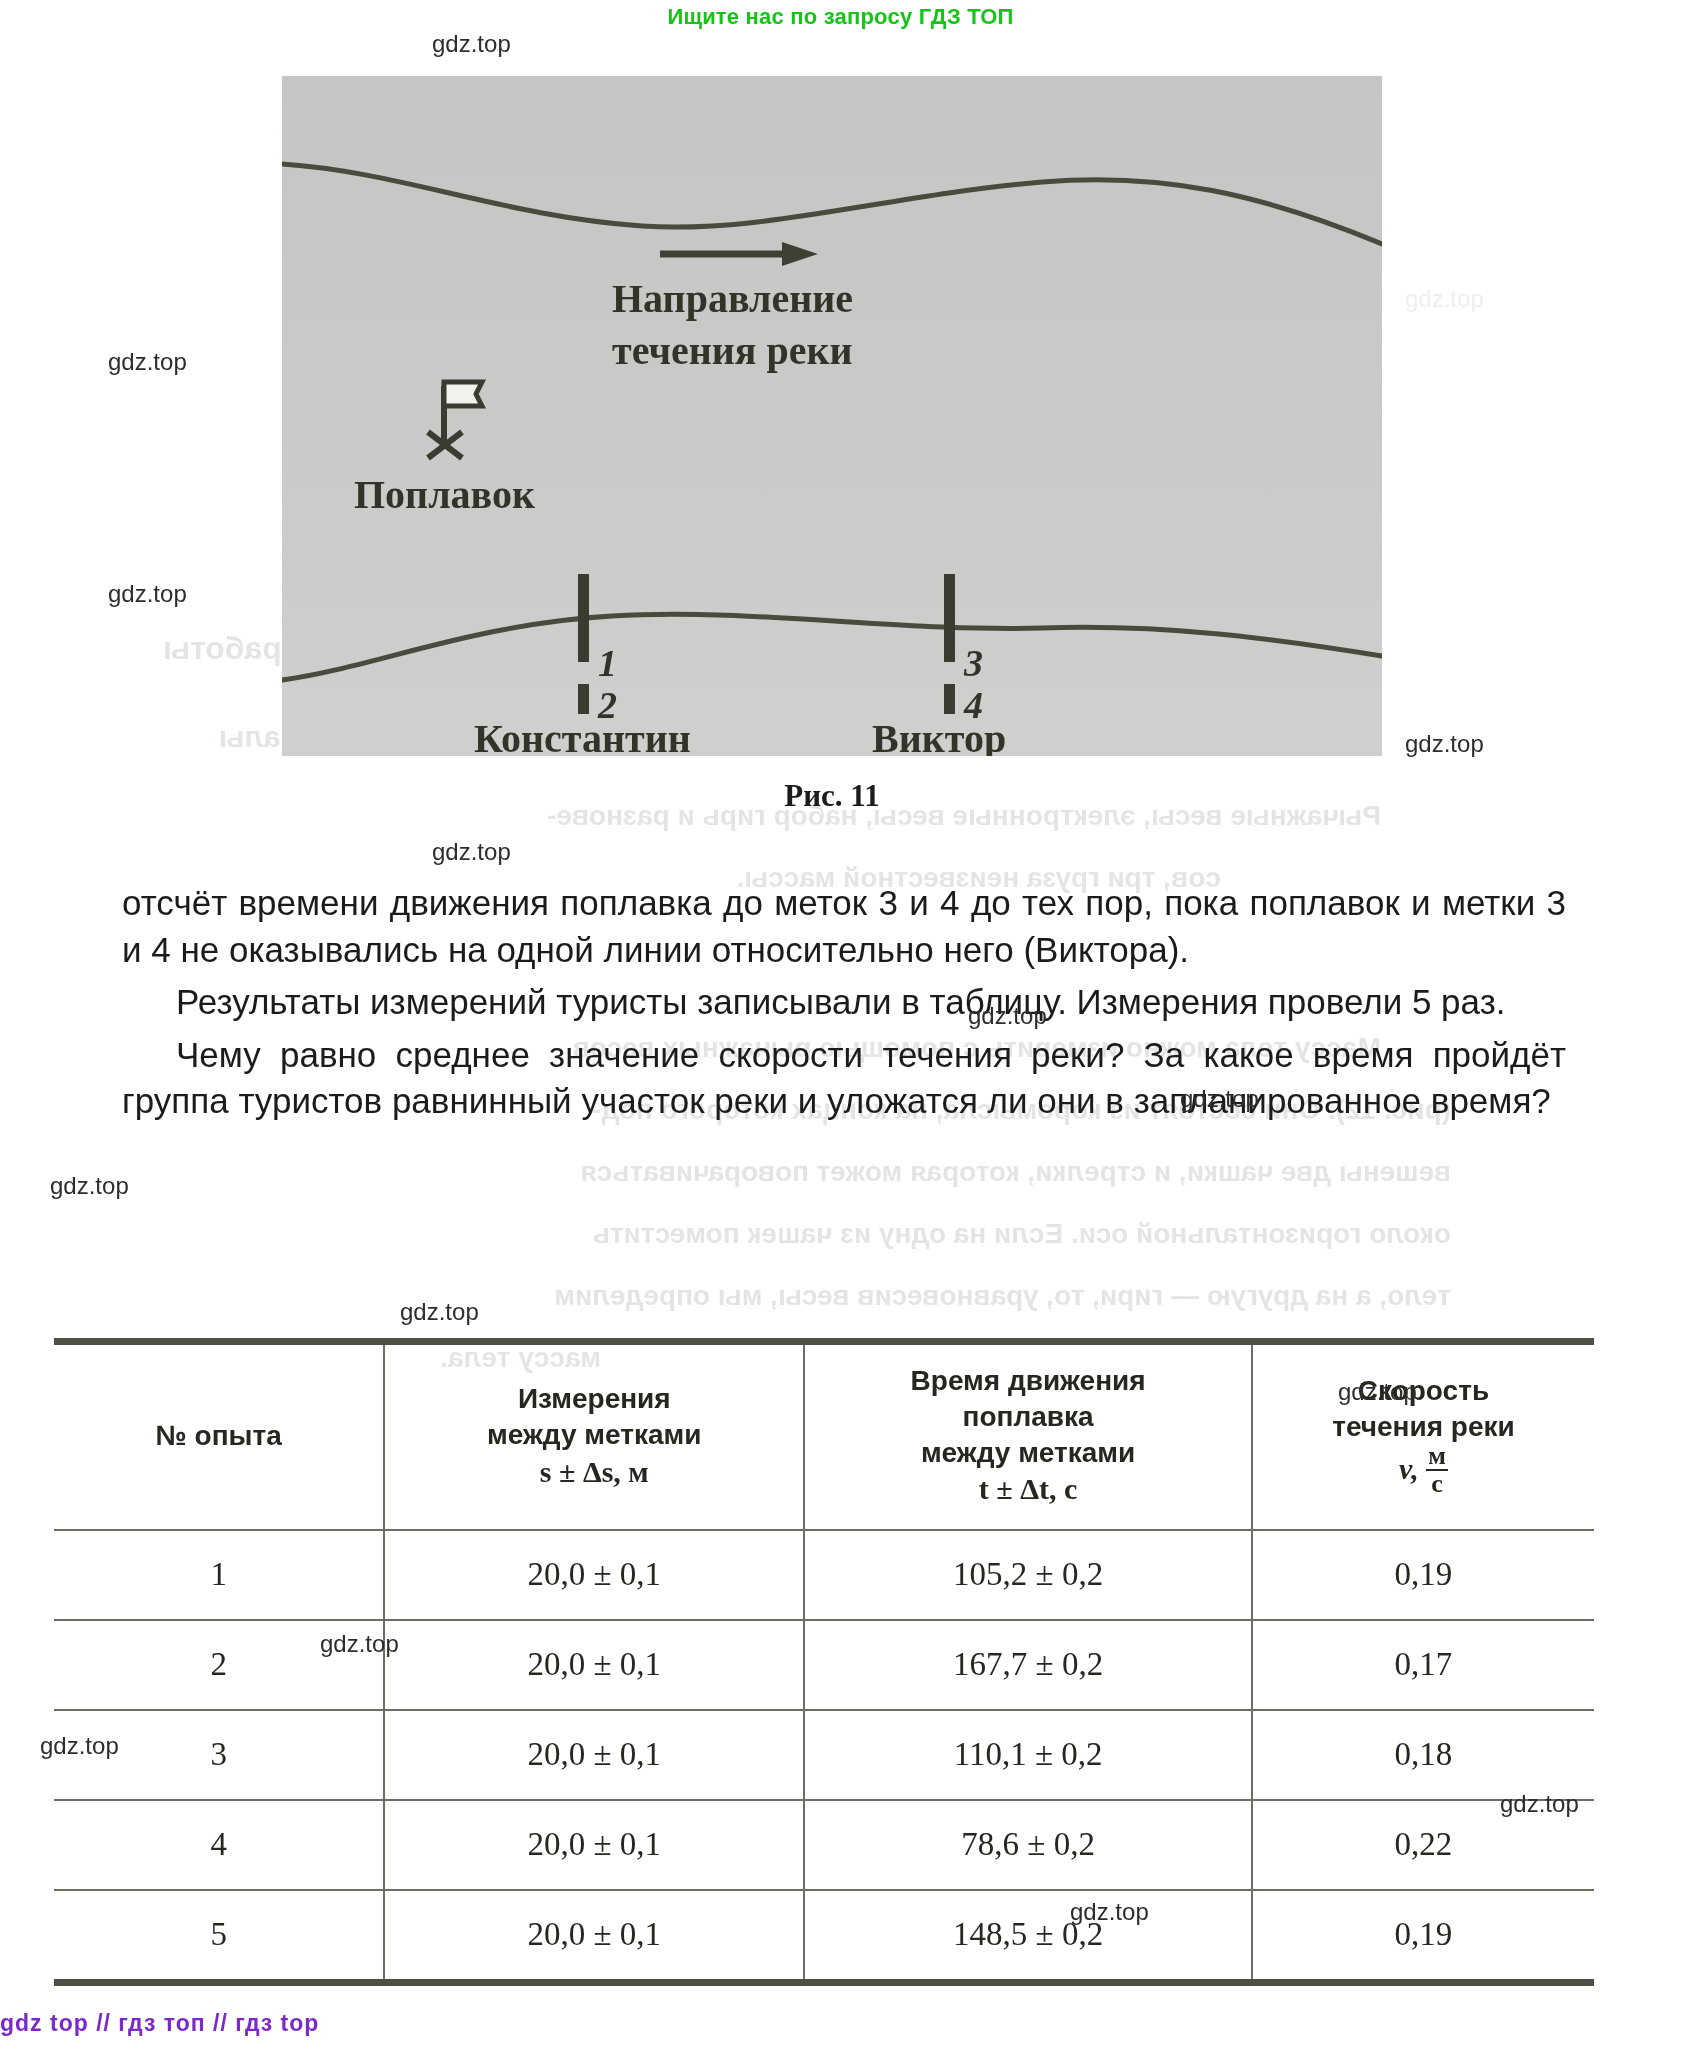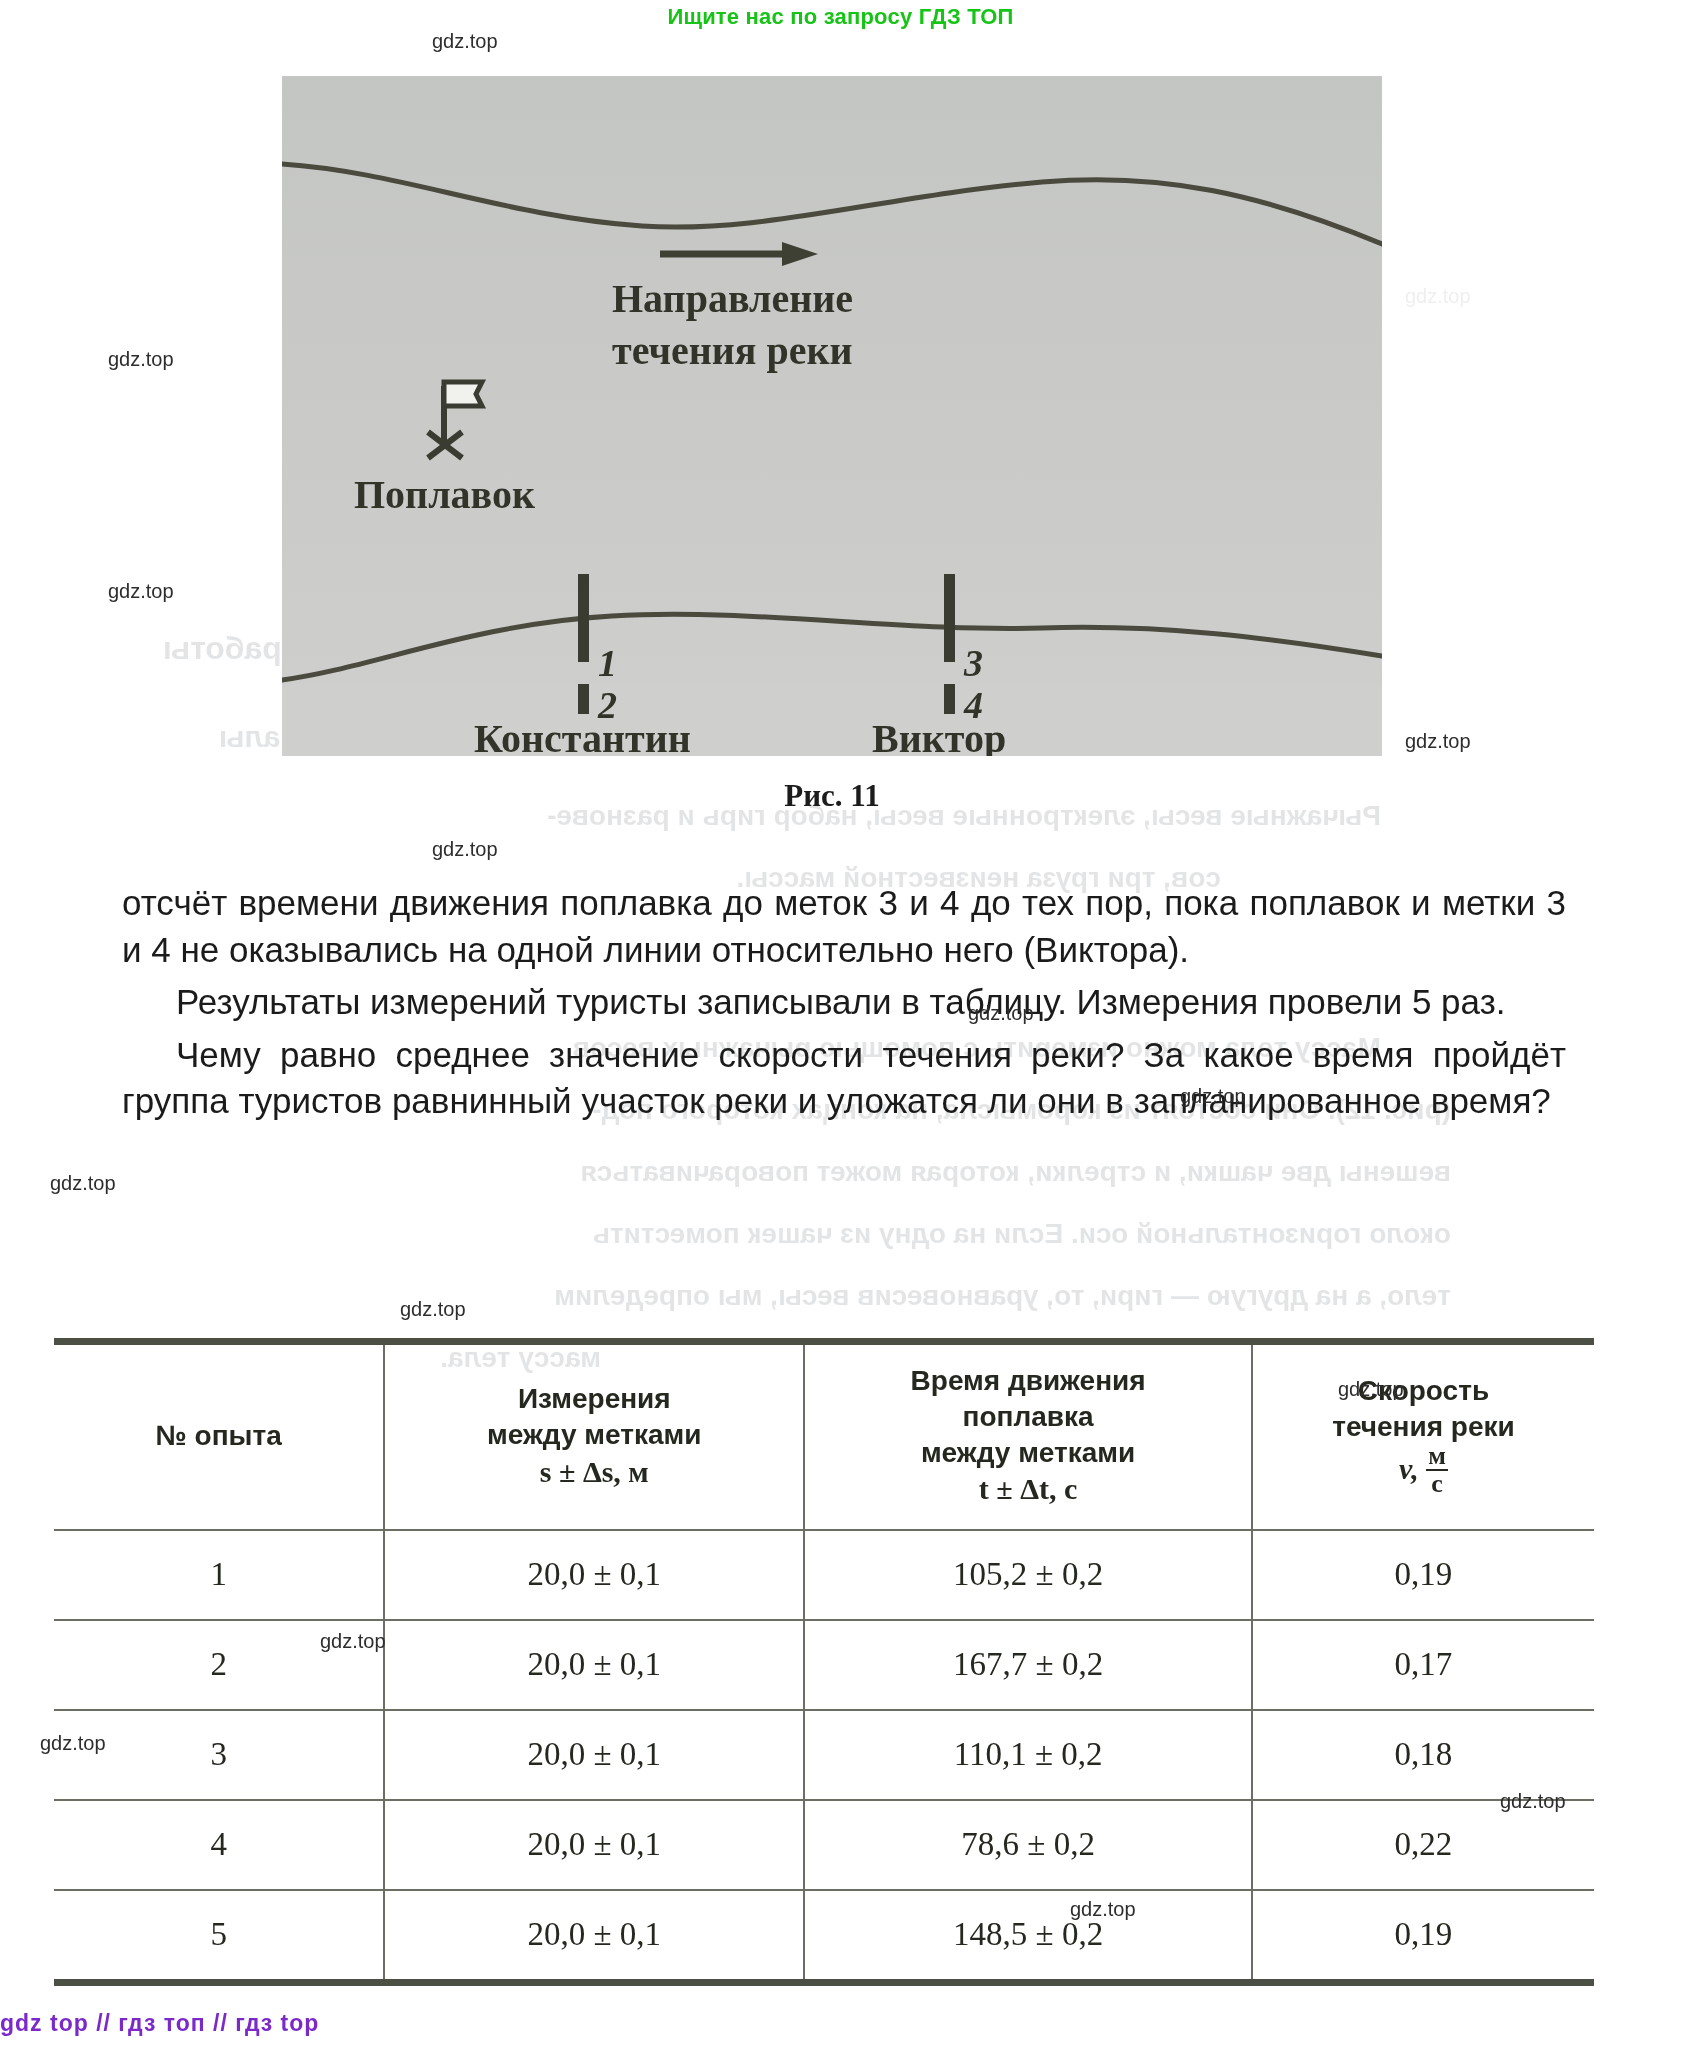--- a/index.html
+++ b/index.html
@@ -162,21 +162,21 @@
     font-size: 23px;
     color: #7b29c9;
     letter-spacing: 1px;
     z-index: 40;
   }
 
   
   .wm {
     position: absolute;
     font-family: "Liberation Sans", sans-serif;
-    font-size: 20px;
+    font-size: 24px;
     color: #2d2d2d;
     z-index: 35;
     white-space: nowrap;
   }
   .wm.light { color: #efefef; }
 </style>
 </head>
 <body>
 
 <div class="ghost-layer" id="ghost-layer">

